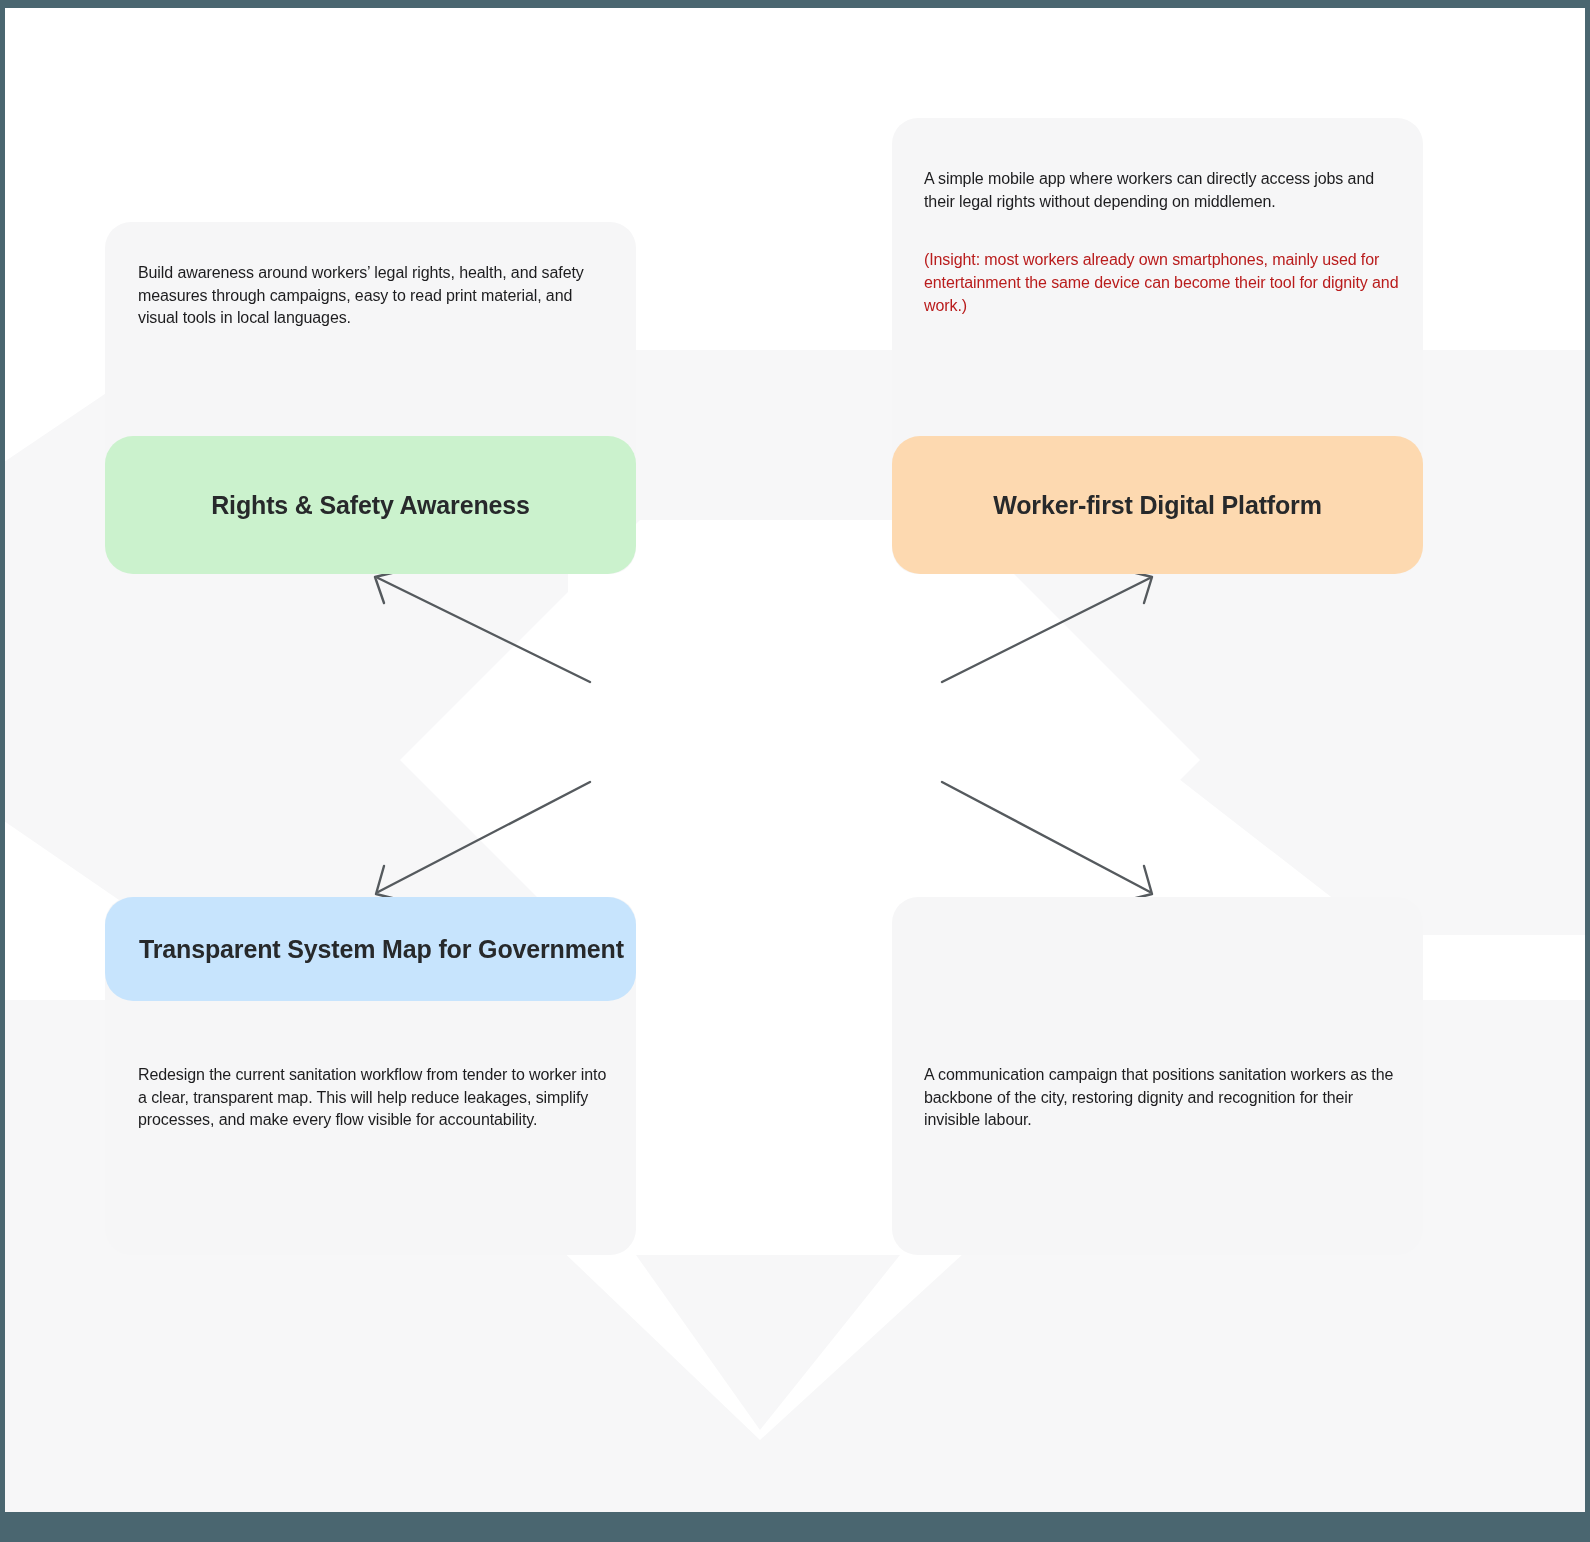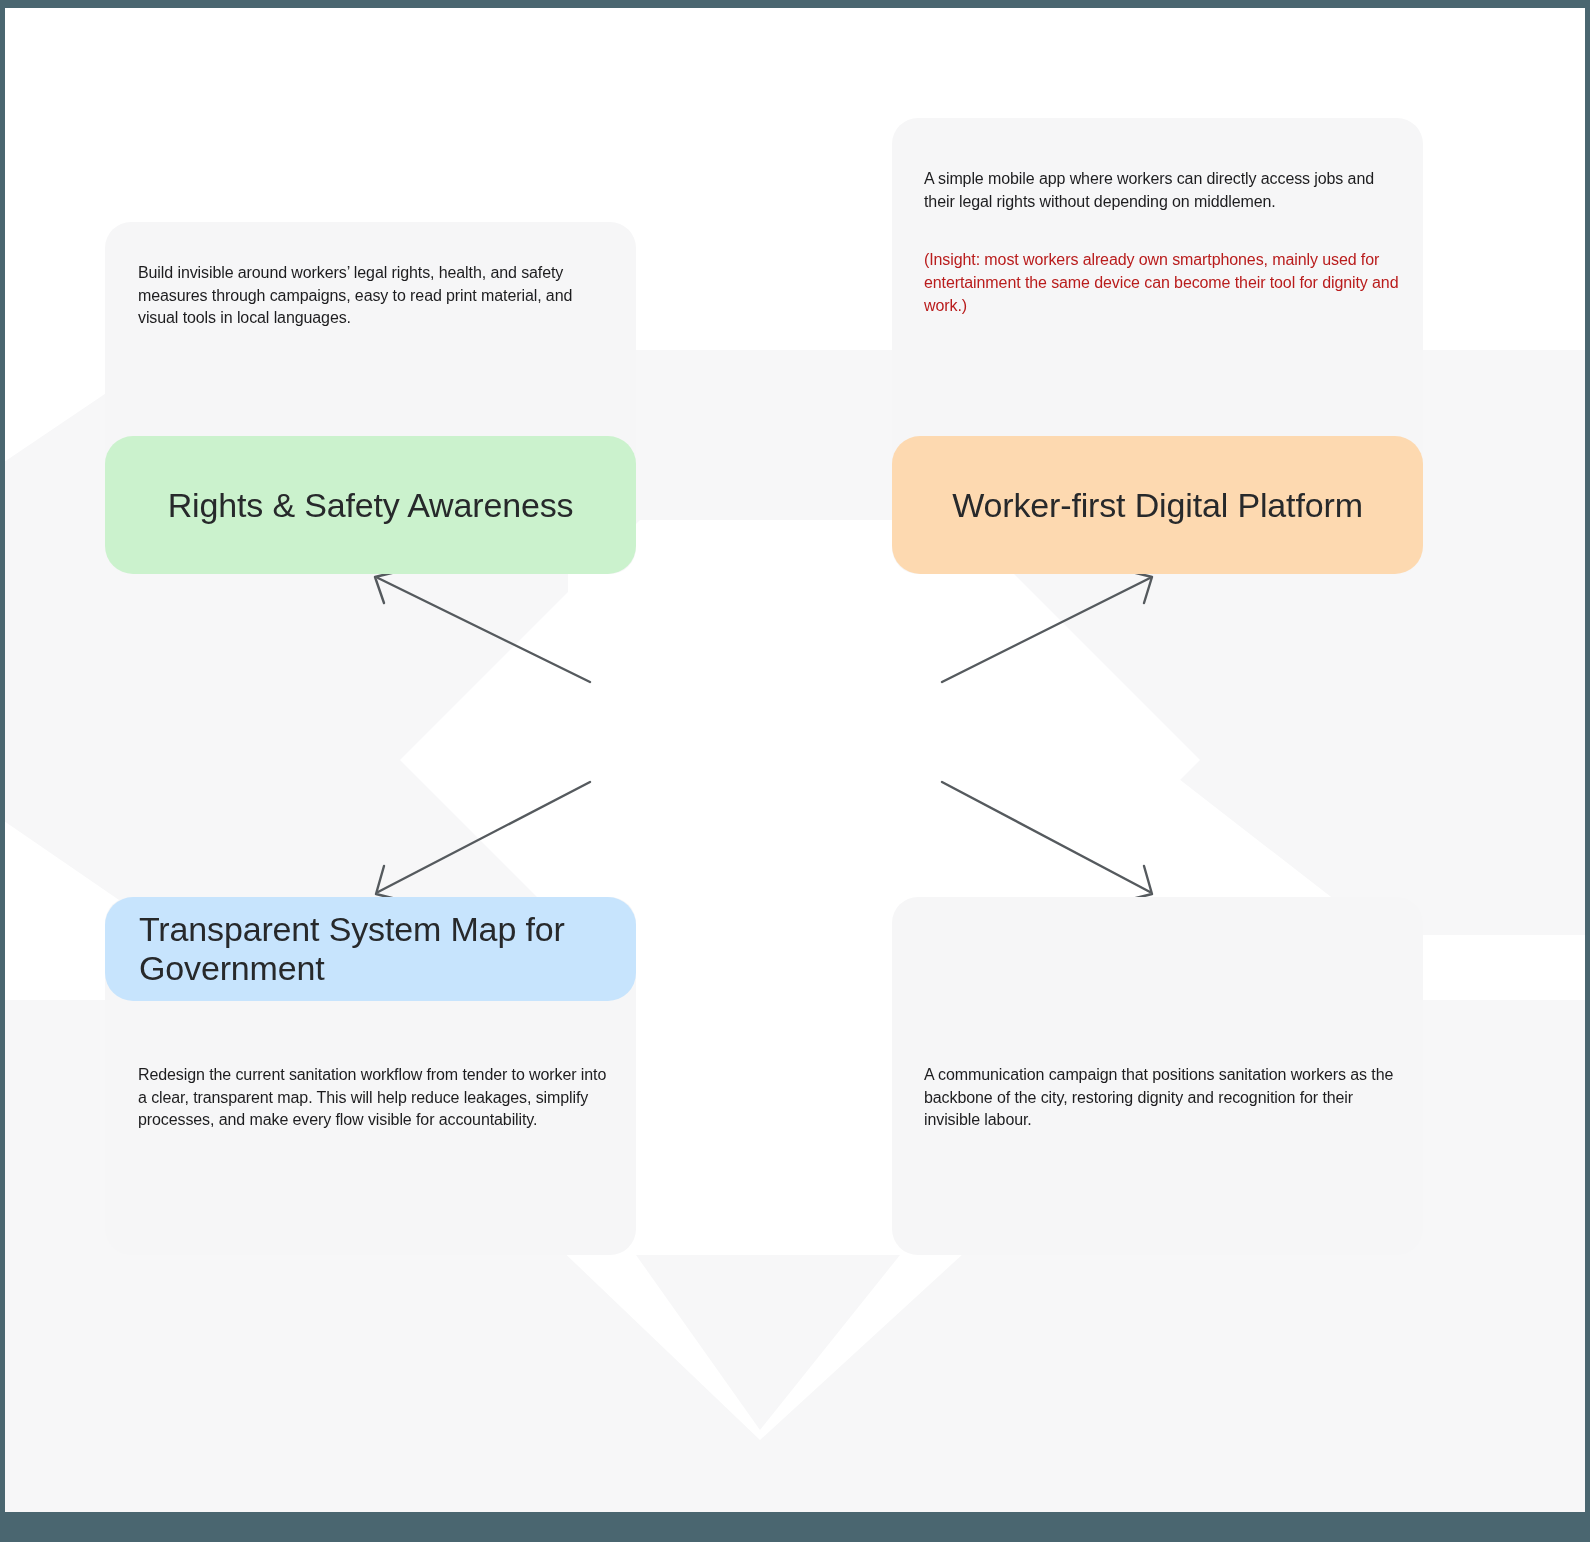--- a/index.html
+++ b/index.html
@@ -60,22 +60,22 @@
     position: absolute;
     z-index: 12;
     border-radius: 28px;
     display: flex;
     align-items: center;
     box-sizing: border-box;
   }
   .label-bar .label-text {
     width: 100%;
     text-align: center;
-    font-size: 34px;
-    font-weight: normal;
+    font-size: 25px;
+    font-weight: bold;
     color: #27292b;
     letter-spacing: -0.15px;
   }
   .label-bar.left-aligned .label-text {
     text-align: left;
     padding-left: 34px;
   }
 
   
   #center-node {
@@ -144,21 +144,21 @@
 
       <g>
         <line x1="942" y1="782" x2="1150" y2="892"></line>
         <polyline points="1144,866 1152,894 1124,901"></polyline>
       </g>
     </g>
   </svg>
 
   <div class="card" style="left:105px; top:222px; width:531px; height:352px;"></div>
   <div class="card-body" style="left:138px; top:262px; width:470px;">
-    <p>Build invisible around workers’ legal rights, health, and safety measures through campaigns, easy to read print material, and visual tools in local languages.</p>
+    <p>Build awareness around workers’ legal rights, health, and safety measures through campaigns, easy to read print material, and visual tools in local languages.</p>
   </div>
   <div class="label-bar" style="left:105px; top:436px; width:531px; height:138px; background:#cbf2cd;">
     <span class="label-text">Rights &amp; Safety Awareness</span>
   </div>
 
   <div class="card" style="left:892px; top:118px; width:531px; height:456px;"></div>
   <div class="card-body" style="left:924px; top:168px; width:478px;">
     <p>A simple mobile app where workers can directly access jobs and their legal rights without depending on middlemen.</p>
     <p class="insight">(Insight: most workers already own smartphones, mainly used for entertainment the same device can become their tool for dignity and work.)</p>
   </div>

